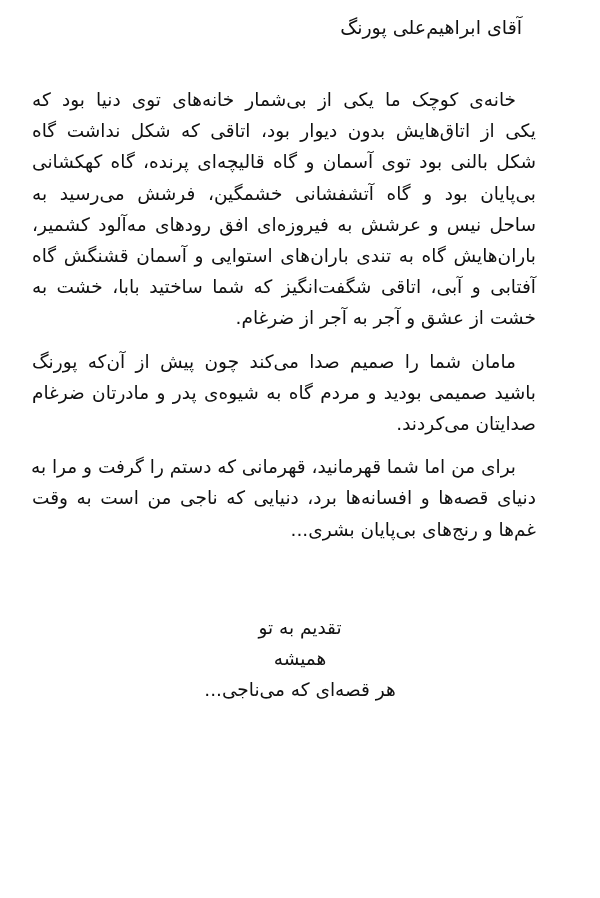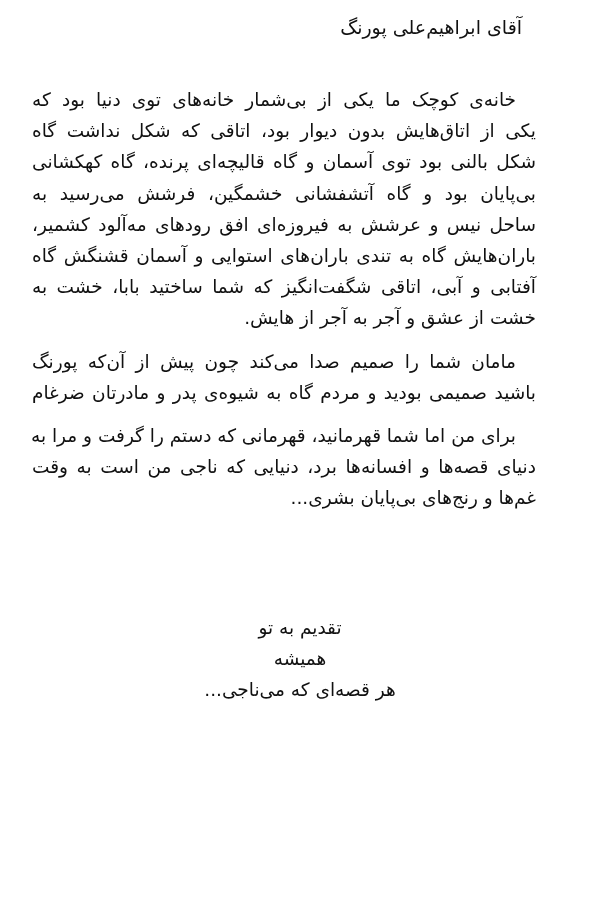--- a/index.html
+++ b/index.html
@@ -79,26 +79,27 @@
   <div class="body">
 
     <div class="para">
       <span class="line first" style="padding-right:20px">خانه‌ی کوچک ما یکی از بی‌شمار خانه‌های توی دنیا بود که</span>
       <span class="line">یکی از  اتاق‌هایش بدون دیوار بود، اتاقی که شکل نداشت گاه</span>
       <span class="line">شکل بالنی بود توی آسمان و گاه قالیچه‌ای پرنده، گاه کهکشانی</span>
       <span class="line">بی‌پایان بود و گاه آتشفشانی خشمگین، فرشش می‌رسید به</span>
       <span class="line">ساحل نیس و عرشش به فیروزه‌ای افق رودهای مه‌آلود کشمیر،</span>
       <span class="line">باران‌هایش گاه به تندی باران‌های استوایی و آسمان قشنگش گاه</span>
       <span class="line">آفتابی و آبی، اتاقی شگفت‌انگیز که شما ساختید بابا، خشت به</span>
-      <span class="line last">خشت از عشق و آجر به آجر از هایش.</span>
+      <span class="line last">خشت از عشق و آجر به آجر از ضرغام.</span>
     </div>
 
     <div class="para">
       <span class="line first" style="padding-right:20px">مامان شما را صمیم صدا می‌کند چون پیش از آن‌که پورنگ</span>
       <span class="line">باشید صمیمی بودید و مردم گاه به شیوه‌ی پدر و مادرتان ضرغام</span>
+      <span class="line last">صدایتان می‌کردند.</span>
     </div>
 
     <div class="para">
       <span class="line first" style="padding-right:20px">برای من اما شما قهرمانید، قهرمانی که دستم را گرفت و مرا به</span>
       <span class="line">دنیای قصه‌ها و افسانه‌ها برد، دنیایی که ناجی من است به وقت</span>
       <span class="line last">غم‌ها و رنج‌های بی‌پایان بشری...</span>
     </div>
 
   </div>
 

